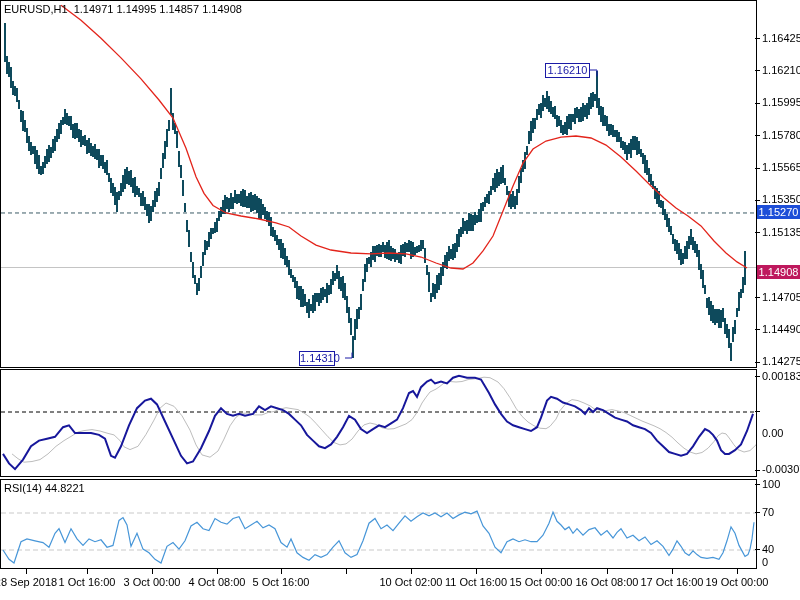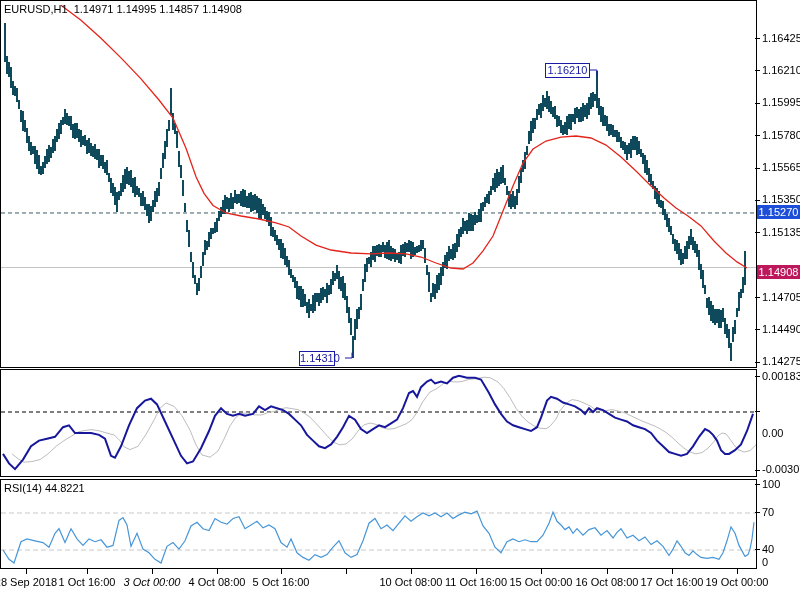--- a/index.html
+++ b/index.html
@@ -91,29 +91,29 @@
       <div class="htick" style="top: 512px;"></div>
       <div class="plabel" style="top: 542.5px;">40</div>
       <div class="htick" style="top: 549px;"></div>
       <div class="plabel" style="top: 555.5px;">0</div>
     </div>
   <div id="date-labels">
       <div class="dlabel" style="left: 26px;">28 Sep 2018</div>
       <div class="vtick" style="left: 26px;"></div>
       <div class="dlabel" style="left: 87px;">1 Oct 16:00</div>
       <div class="vtick" style="left: 87px;"></div>
-      <div class="dlabel" style="left: 152px; font-style: italic;">3 Oct 00:00</div>
+      <div class="dlabel" style="left: 152px;">3 Oct 00:00</div>
       <div class="vtick" style="left: 152px;"></div>
       <div class="dlabel" style="left: 217px;">4 Oct 08:00</div>
       <div class="vtick" style="left: 217px;"></div>
       <div class="dlabel" style="left: 281px;">5 Oct 16:00</div>
       <div class="vtick" style="left: 281px;"></div>
       <div class="dlabel" style="left: 336px; margin-top: 36px;">9 Oct 00:00</div>
       <div class="vtick" style="left: 346px;"></div>
-      <div class="dlabel" style="left: 411px;">10 Oct 08:00</div>
+      <div class="dlabel" style="left: 411px;">10 Oct 02:00</div>
       <div class="vtick" style="left: 411px;"></div>
       <div class="dlabel" style="left: 476px;">11 Oct 16:00</div>
       <div class="vtick" style="left: 476px;"></div>
       <div class="dlabel" style="left: 541px;">15 Oct 00:00</div>
       <div class="vtick" style="left: 541px;"></div>
       <div class="dlabel" style="left: 607px;">16 Oct 08:00</div>
       <div class="vtick" style="left: 607px;"></div>
       <div class="dlabel" style="left: 672px;">17 Oct 16:00</div>
       <div class="vtick" style="left: 672px;"></div>
       <div class="dlabel" style="left: 737px;">19 Oct 00:00</div>

